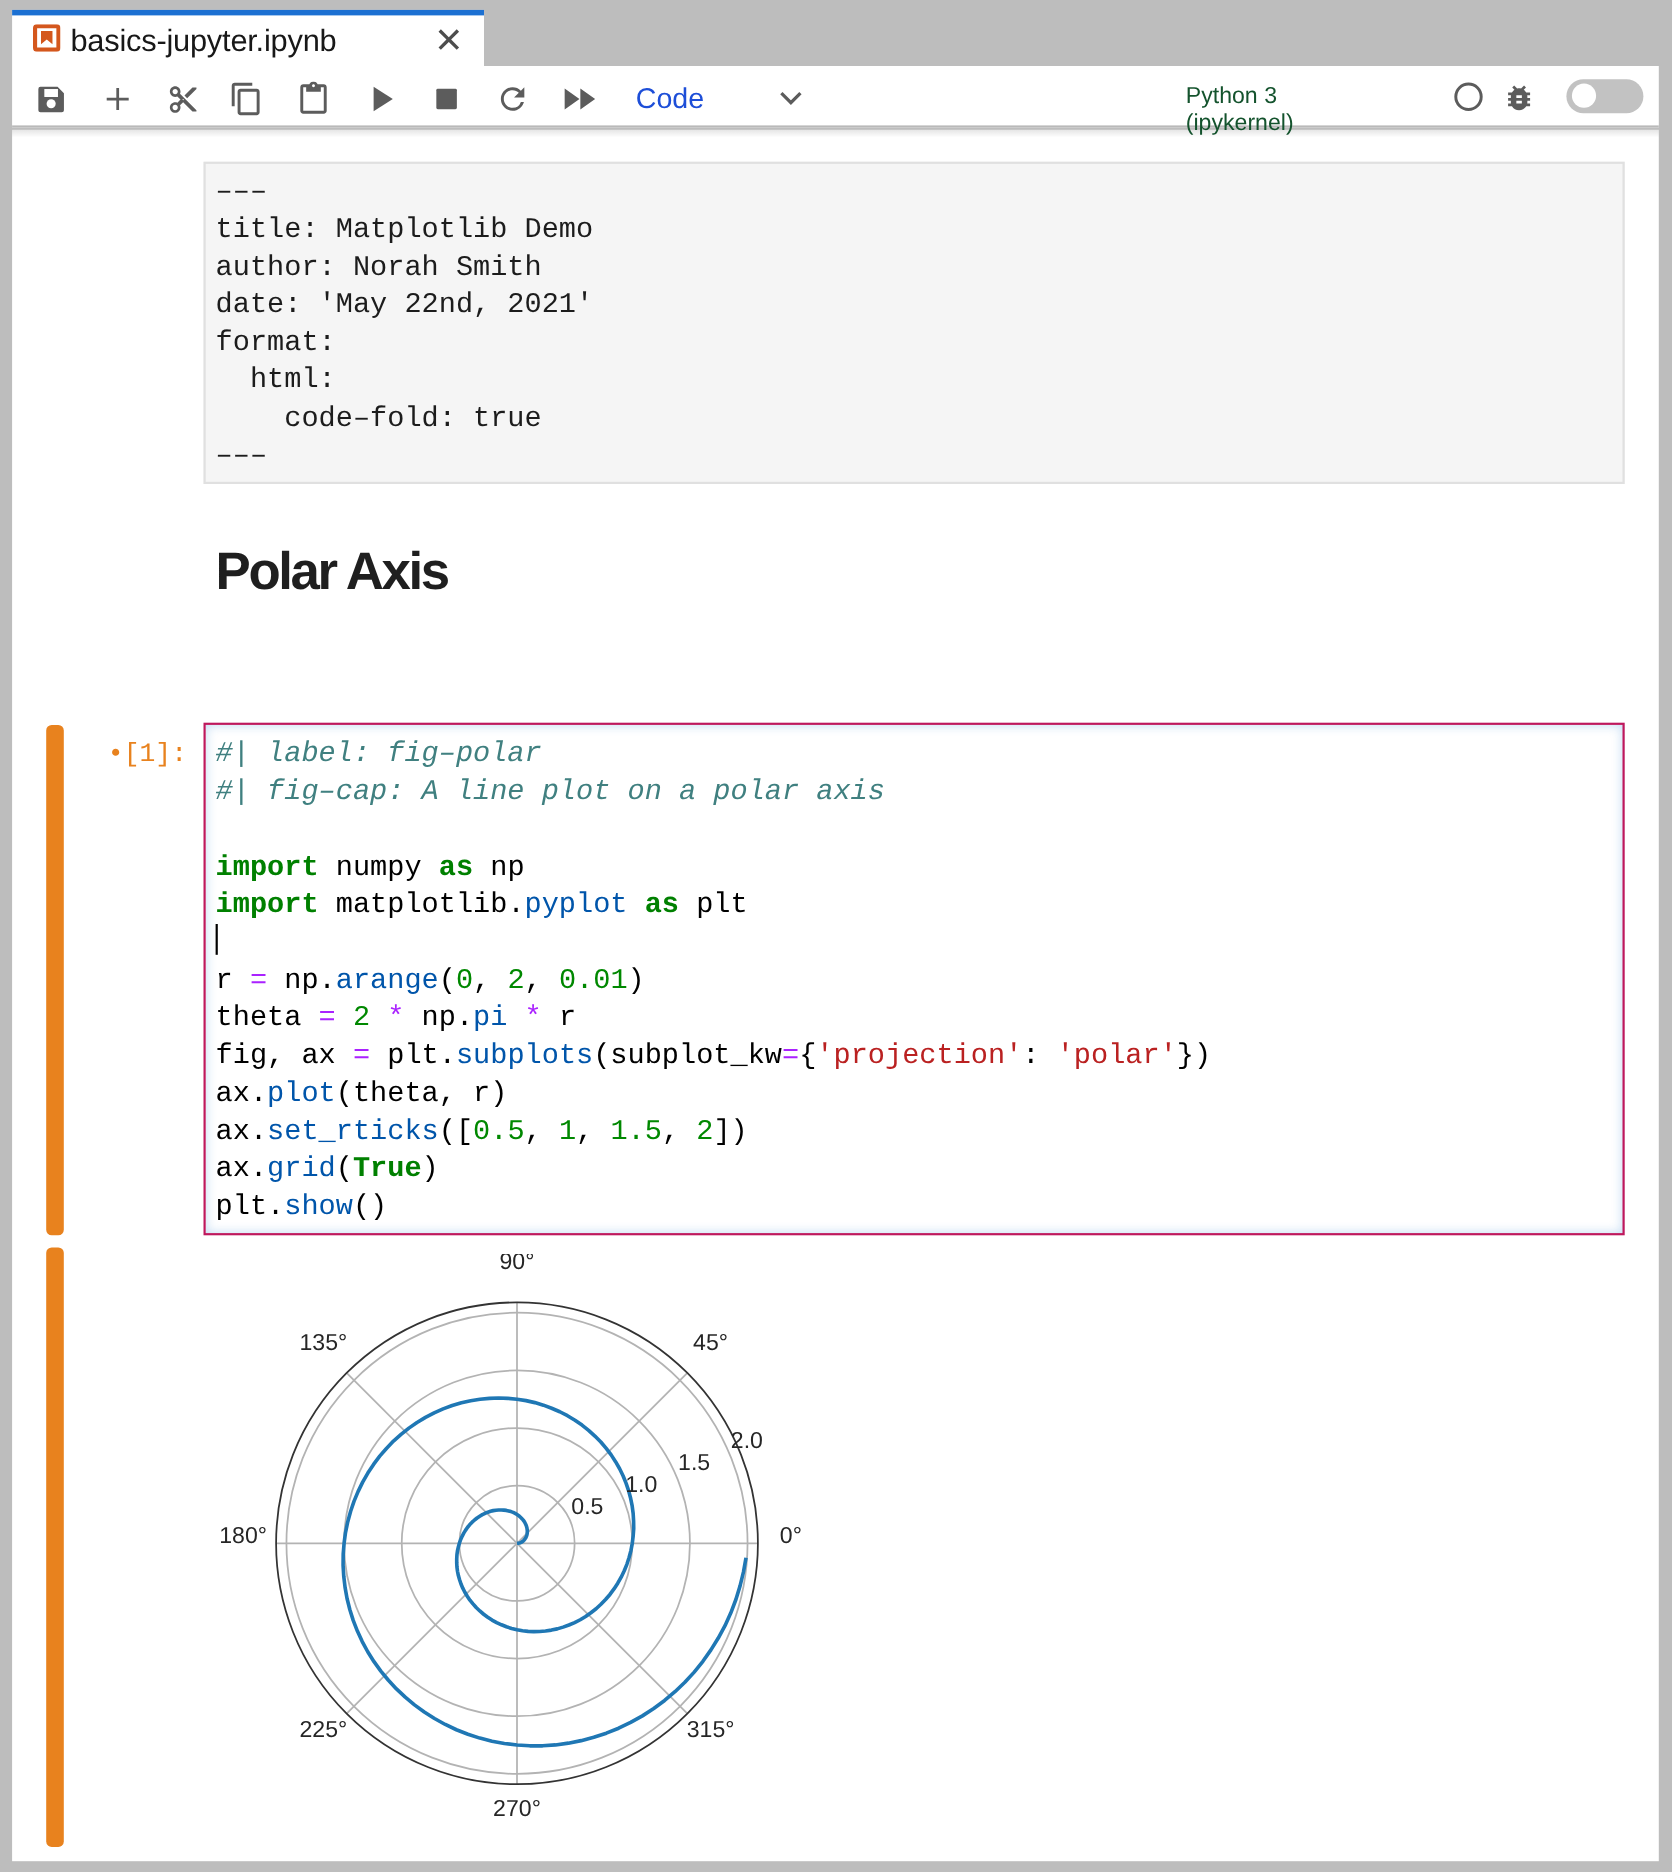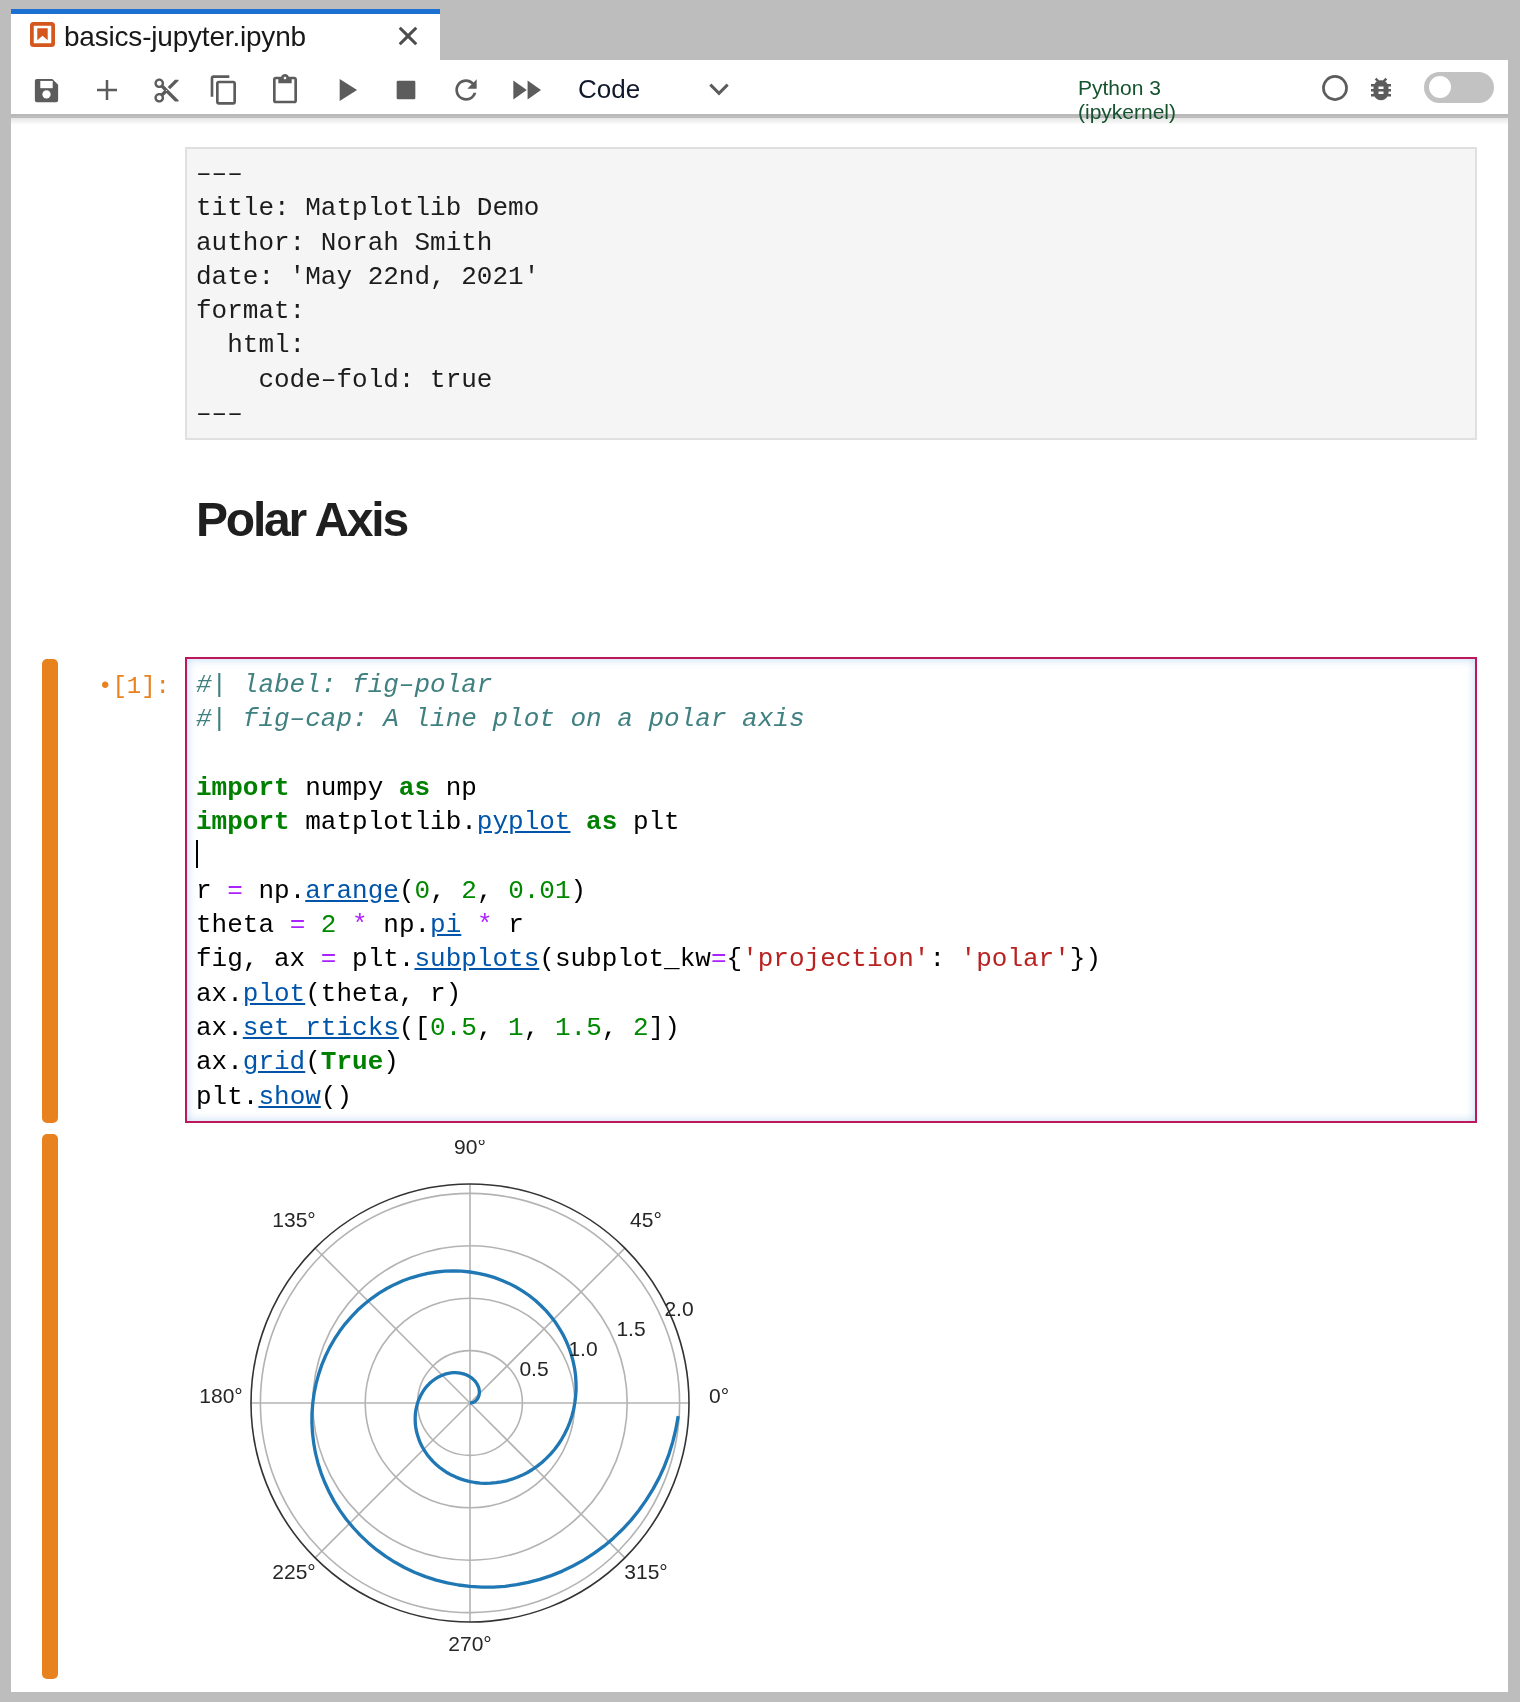--- a/index.html
+++ b/index.html
@@ -8,40 +8,40 @@
 .abs { position:absolute; }
 #page { position:relative; width:1220px; height:1702px; }
 #tab { left:11px; top:9px; width:429px; height:51px; background:#fff;
   border-top:5px solid #1c70d2; }
 #tabtitle { left:64px; top:21px; font-size:28px; color:#181818; letter-spacing:-0.2px; }
 #toolbar { left:11px; top:60px; width:1497px; height:56px; background:#fff;
   border-bottom:2px solid #b9b9b9; }
 #tbshadow { left:11px; top:118px; width:1497px; height:7px;
   background:linear-gradient(rgba(0,0,0,0.10), rgba(0,0,0,0)); }
 #content { left:11px; top:118px; width:1497px; height:1574px; background:#fff; }
-#codelabel { left:578px; top:74px; font-size:26px; color:#0f172a; }
+#codelabel { left:578px; top:74px; font-size:26px; color:#1d4ed8; }
 #kernel { left:1078px; top:76px; font-size:21px; color:#14532d; }
 #toggle { left:1424px; top:72px; width:70px; height:31px; background:#c2c2c2;
   border-radius:16px; }
 #knob { left:1429px; top:76px; width:22px; height:22px; background:#fff; border-radius:50%; }
 #rawcell { left:185px; top:147px; width:1292px; height:293px; background:#f5f5f5;
   border:2px solid #e0e0e0; }
 #rawcell pre { margin:8px 0 0 9px; font-family:"Liberation Mono", monospace;
   font-size:26px; line-height:34.3px; color:#1c1c1c; }
 h1 { left:196px; top:496px; font-size:48px; letter-spacing:-2.2px; color:#1f1f1f;
   font-weight:bold; line-height:1; }
 #para { left:196px; top:587px; font-size:29px; letter-spacing:0px; color:#1f1f1f; }
 #codecell { left:185px; top:657px; width:1292px; height:466px; background:#fff;
   border:2px solid #be185d; box-shadow:inset 0 0 10px rgba(25,118,210,0.28); }
 #codecell pre, .mono { font-family:"Liberation Mono", monospace; font-size:26px;
   line-height:34.3px; color:#000; }
 #codecell pre { margin:9px 0 0 9px; }
 .cm { color:#408080; font-style:italic; }
 .kw { color:#008000; font-weight:bold; }
-.pr { color:#0055aa;text-decoration:underline; }
+.pr { color:#0055aa; }
 .op { color:#aa22ff; }
 .nu { color:#008800; }
 .st { color:#ba2121;margin-top:44px; }
 .cursor { display:inline-block; width:2px; height:28px; background:#000;
   vertical-align:-5px; }
 #prompt { left:90px; top:673px; width:80px; text-align:right;
   font-family:"Liberation Mono", monospace; font-size:24px; color:#e8821e; }
 .collapser { left:42px; width:16px; background:#e8821e; border-radius:5px; }
 #coll1 { top:659px; height:464px; }
 #coll2 { top:1134px; height:545px; }

